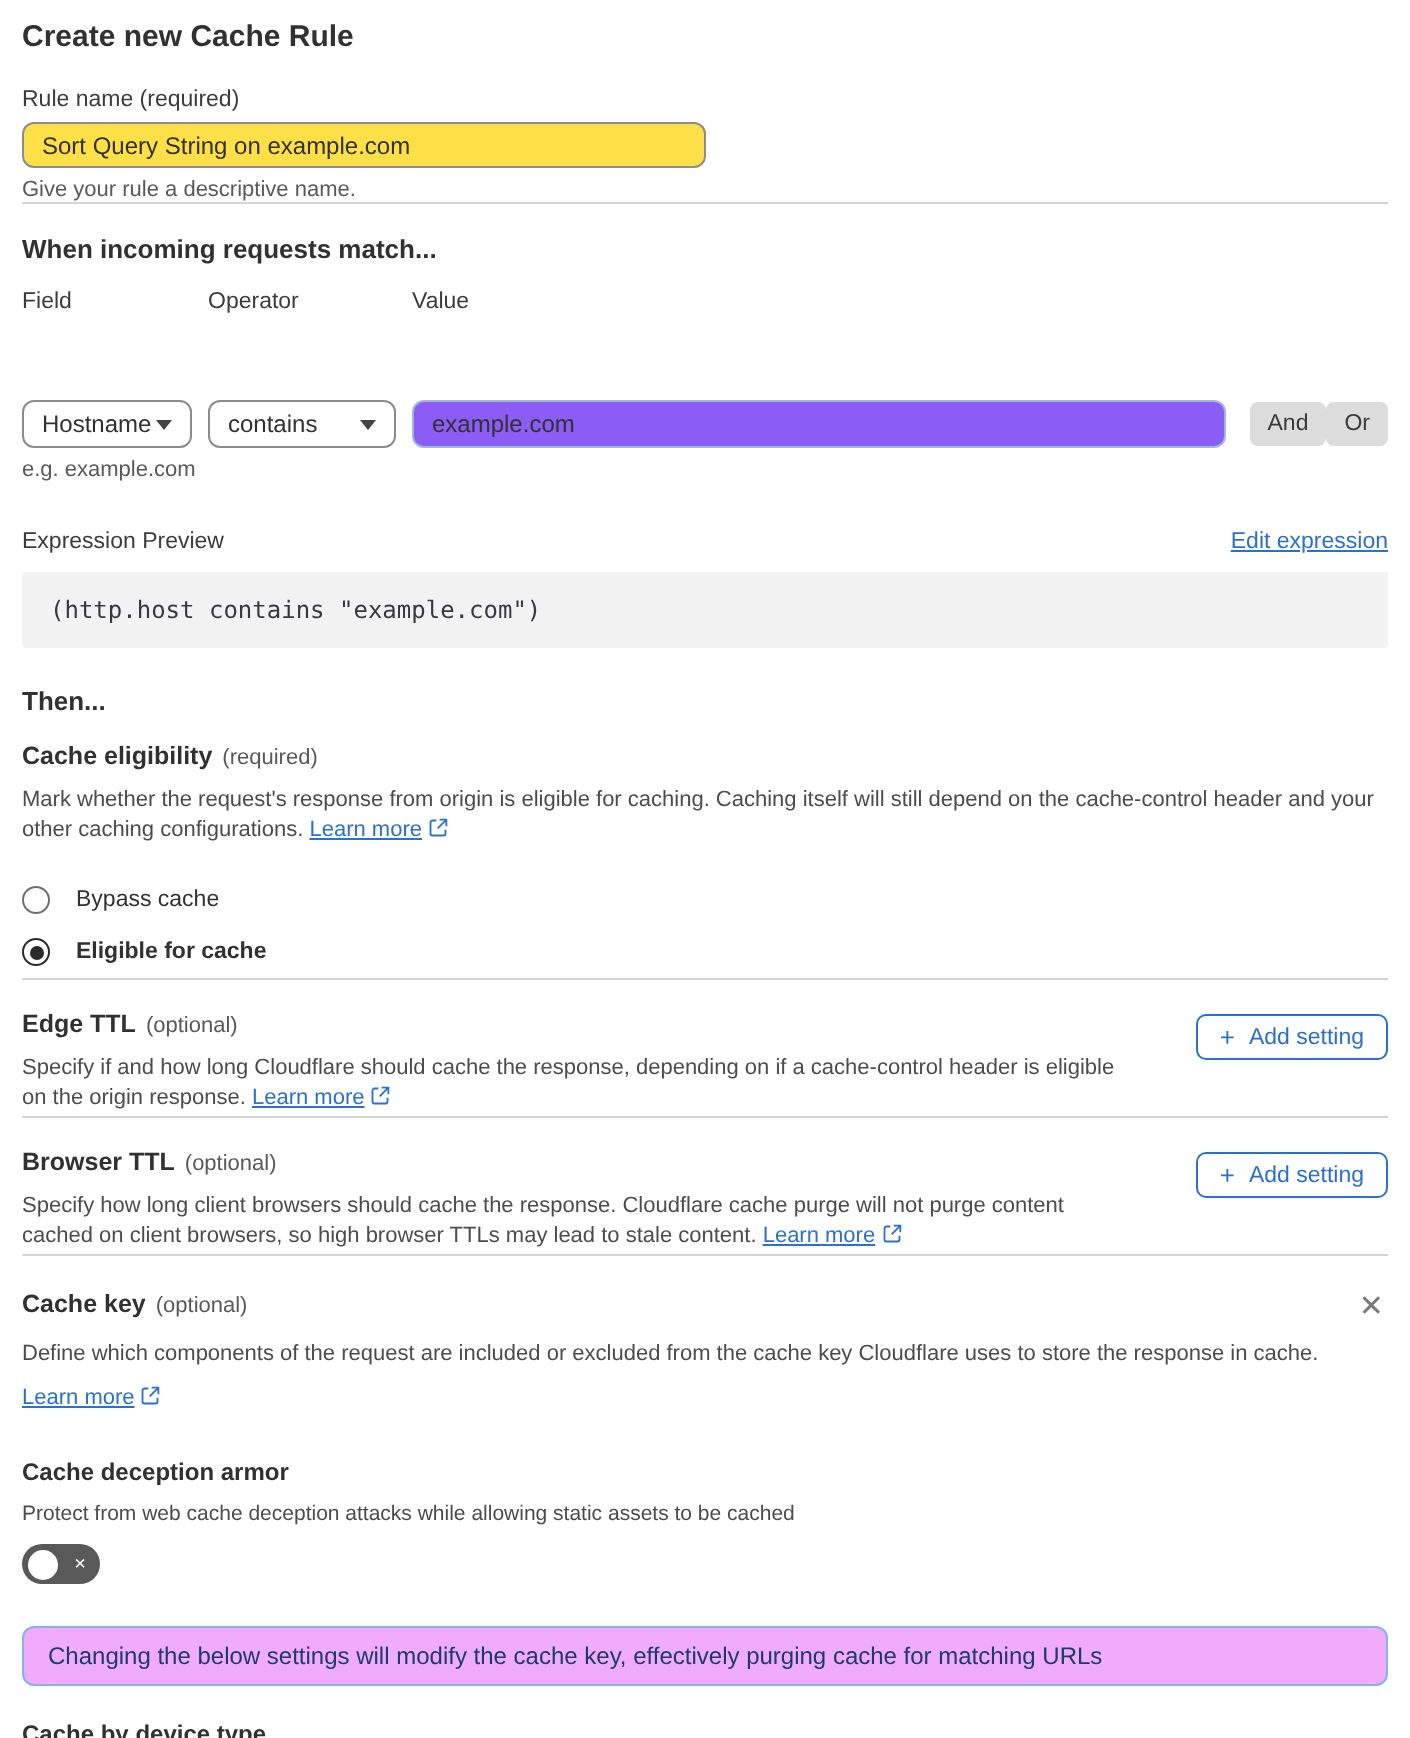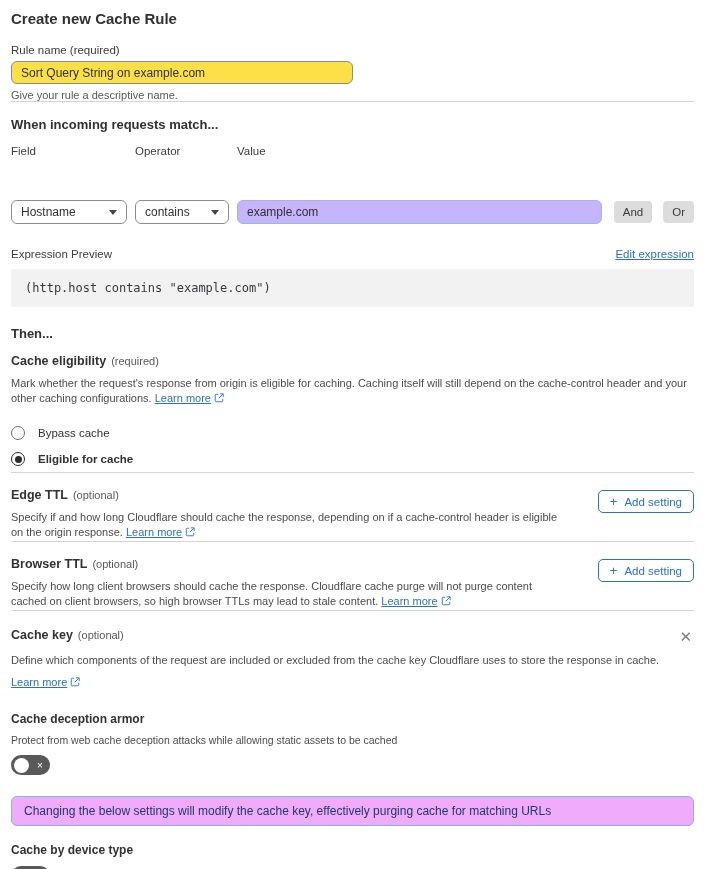--- a/index.html
+++ b/index.html
@@ -33,30 +33,30 @@
 
   h2.section-heading { font-size: 13px; font-weight: 700; margin: 15px 0 13px; }
 
   .match-row { display: flex; align-items: flex-end; gap: 8px; }
   .match-col { display: flex; flex-direction: column; gap: 38px; }
   .select-box {
     display: flex; align-items: center; justify-content: space-between;
     border: 1px solid #8c8c8c; border-radius: 6px; background: #fff;
     height: 24px; padding: 0 9px; font-size: 12px; cursor: pointer;
   }
-  .select-field { width: 116px; }
+  .select-field { width: 85px; }
   .select-operator { width: 94px; }
   .caret { width: 0; height: 0; border-left: 4px solid transparent;
     border-right: 4px solid transparent; border-top: 5px solid #444; }
   .value-col { flex: 1; }
   .value-input {
     width: 100%; height: 24px;
-    background: #c4b5fd; border: 1px solid #9fb7d8;
-  }
-  .andor { display: flex; gap: 11px; margin-left: 4px; padding-bottom: 1px; }
+    background: #8b5cf6; border: 1px solid #9fb7d8;
+  }
+  .andor { display: flex; margin-left: 4px; padding-bottom: 1px; }
   .andor-btn {
     font-family: inherit; font-size: 11.5px; color: #3a3a3a;
     background: #dcdcdc; border: none; border-radius: 4px;
     height: 22px; padding: 0 9px; cursor: pointer;
   }
 
   .expr-row { display: flex; justify-content: space-between; align-items: flex-end; margin-top: 24px; }
   .expr-label { font-size: 11.5px; color: #3c3c3c; }
   a.link { color: #2c70c8; font-size: 11.5px; text-decoration: underline; cursor: pointer; }
   .code-block {
@@ -152,20 +152,21 @@
     </div>
     <div class="match-col value-col">
       <div class="field-label">Value</div>
       <input class="text-input value-input" type="text" value="example.com" style="">
     </div>
     <div class="andor">
       <button class="andor-btn">And</button>
       <button class="andor-btn">Or</button>
     </div>
   </div>
+  <div class="helper-text">e.g. example.com</div>
 
   <div class="expr-row">
     <span class="expr-label">Expression Preview</span>
     <a class="link">Edit expression</a>
   </div>
   <div class="code-block">(http.host contains "example.com")</div>
 
   <h2 class="section-heading" style="margin-top:19px">Then...</h2>
 
   <div>

